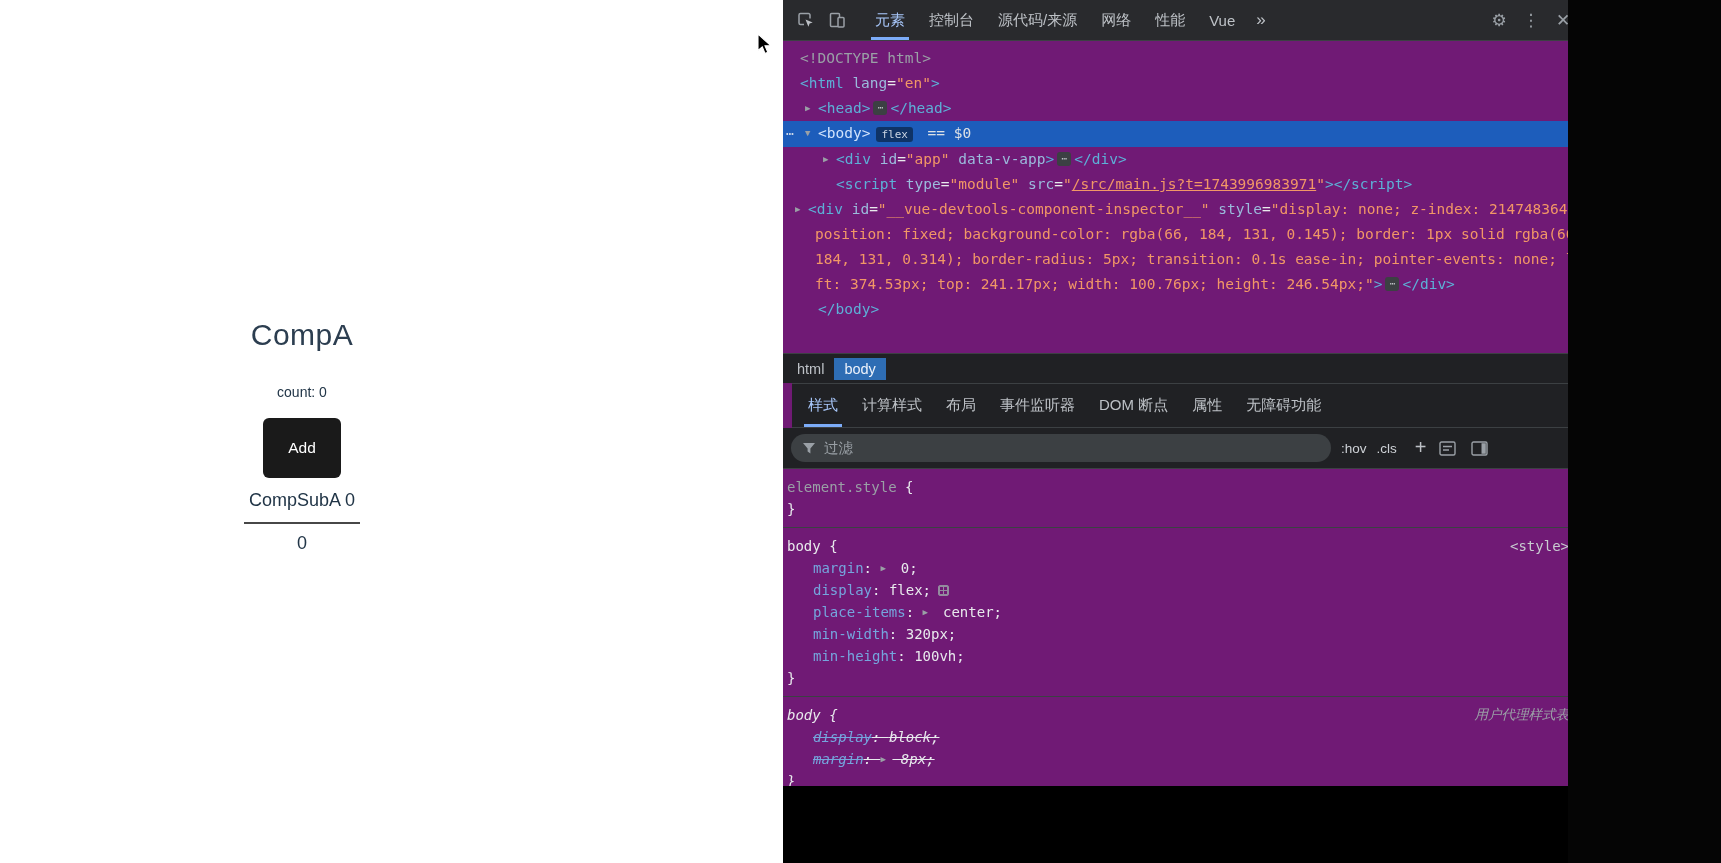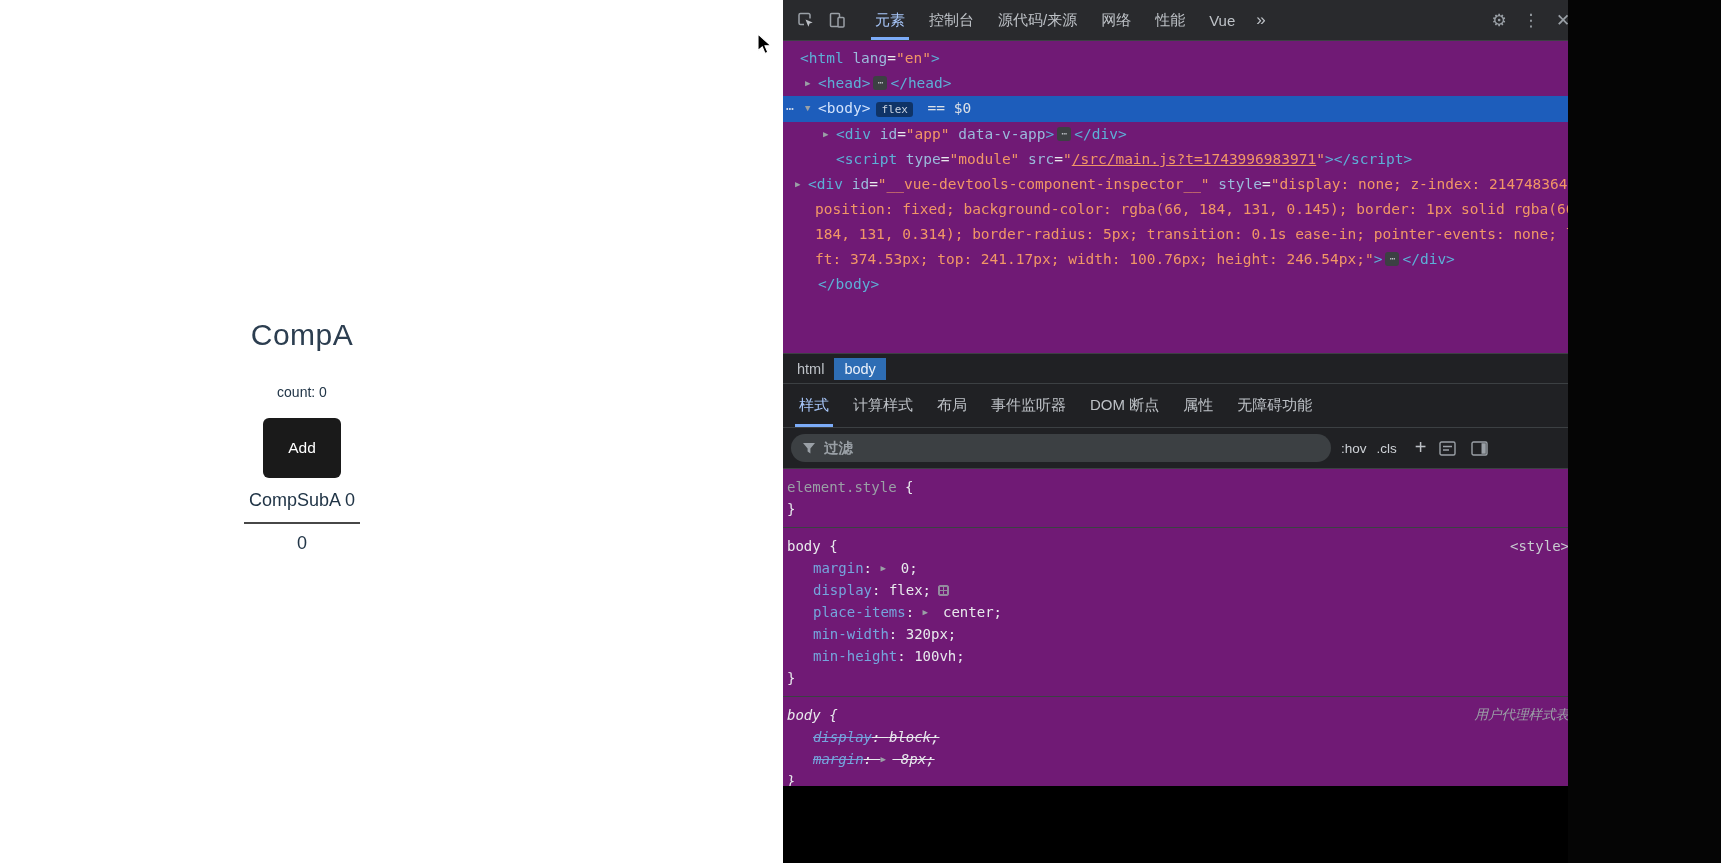--- a/index.html
+++ b/index.html
@@ -60,30 +60,30 @@
   .tk-gutter { position:absolute; left:3px; top:0; color:#cdd9ea; font-size:13px; }
 
   
   .dt-crumbs { height:30px; flex:0 0 30px; display:flex; align-items:center; border-top:1px solid #3c4043;
                background:#202124; font-size:14.5px; padding-left:4px; }
   .crumb { padding:3px 10px; color:#bdc1c6; }
   .crumb.selected { background:#2e6db4; color:#eef3fb; }
 
   
   .dt-subtabs { height:45px; flex:0 0 45px; display:flex; align-items:stretch; border-top:1px solid #3c4043;
-                border-bottom:1px solid #3c4043; background:#202124; padding-left:4px; }
+                border-bottom:1px solid #3c4043; background:#202124; padding-left:4px;margin-left:9px; }
   .subtab { padding:0 12px; font-size:15px; color:#bdc1c6; display:flex; align-items:center; position:relative; white-space:nowrap; }
   .subtab.active { color:#a8c7fa; }
   .subtab.active::after { content:""; position:absolute; left:8px; right:8px; bottom:0; height:3px; background:#7cacf8; }
 
   
   .dt-filter { height:41px; flex:0 0 41px; display:flex; align-items:center; background:#202124;
                border-bottom:1px solid #3c4043; padding:0 8px; gap:10px; }
   .filter-box { flex:0 0 540px; height:28px; background:#3c4043; border-radius:14px; display:flex;
-                align-items:center; padding:0 11px; gap:8px; color:#9aa0a6;font-weight:bold; }
+                align-items:center; padding:0 11px; gap:8px; color:#9aa0a6; }
   .filter-box .ph { font-size:14.5px; }
   .fbtn { color:#cdd1d6; font-size:13.5px; }
   .fbtn.plus { font-size:20px; color:#bdc1c6; margin-left:8px; margin-top:-2px; }
   .ficon { width:22px; height:20px; display:flex; align-items:center; justify-content:center; }
   .ficon:first-of-type { margin-left:6px; }
 
   
   .dt-styles { flex:1; overflow:hidden; position:relative; font-family:"DejaVu Sans Mono", monospace;
                font-size:14px; line-height:22px; color:#e8eaed; }
   .style-block { padding:7px 0; border-bottom:1px solid #3c4043; overflow:hidden; }
@@ -149,20 +149,21 @@
         <div class="dt-tab">性能</div>
         <div class="dt-tab">Vue</div>
         <div class="dt-tab more">»</div>
       </div>
       <div class="tbtn">⚙</div>
       <div class="tbtn">⋮</div>
       <div class="tbtn">✕</div>
     </div>
 
     <div class="dt-elements">
+        <div class="code-line ind-0"><span class="tk-gray">&lt;!DOCTYPE html&gt;</span></div>
         <div class="code-line ind-0"><span class="tk-tag">&lt;html </span><span class="tk-attr">lang</span><span class="tk-plain">=</span><span class="tk-val">"en"</span><span class="tk-tag">&gt;</span></div>
         <div class="code-line ind-1"><span class="tk-arrow">▶</span><span class="tk-tag">&lt;head&gt;</span><span class="tk-ellipsis">⋯</span><span class="tk-tag">&lt;/head&gt;</span></div>
         <div class="code-line ind-1 selected"><span class="tk-gutter">⋯</span><span class="tk-arrow">▼</span><span class="tk-tag">&lt;body&gt;</span><span class="tk-badge">flex</span><span class="tk-eq"> == </span><span class="tk-eq">$0</span></div>
         <div class="code-line ind-2"><span class="tk-arrow">▶</span><span class="tk-tag">&lt;div </span><span class="tk-attr">id</span><span class="tk-plain">=</span><span class="tk-val">"app"</span><span class="tk-plain"> </span><span class="tk-attr">data-v-app</span><span class="tk-tag">&gt;</span><span class="tk-ellipsis">⋯</span><span class="tk-tag">&lt;/div&gt;</span></div>
         <div class="code-line ind-2"><span class="tk-tag">&lt;script </span><span class="tk-attr">type</span><span class="tk-plain">=</span><span class="tk-val">"module"</span><span class="tk-plain"> </span><span class="tk-attr">src</span><span class="tk-plain">=</span><span class="tk-val">"</span><span class="tk-val tk-link">/src/main.js?t=1743996983971</span><span class="tk-val">"</span><span class="tk-tag">&gt;&lt;/script&gt;</span></div>
         <div class="code-line ind-2 wrap"><span class="tk-arrow">▶</span><span class="tk-tag">&lt;div </span><span class="tk-attr">id</span><span class="tk-plain">=</span><span class="tk-val">"__vue-devtools-component-inspector__"</span><span class="tk-plain"> </span><span class="tk-attr">style</span><span class="tk-plain">=</span><span class="tk-val">"display: none; z-index: 2147483640; position: fixed; background-color: rgba(66, 184, 131, 0.145); border: 1px solid rgba(66, 184, 131, 0.314); border-radius: 5px; transition: 0.1s ease-in; pointer-events: none; left: 374.53px; top: 241.17px; width: 100.76px; height: 246.54px;"</span><span class="tk-tag">&gt;</span><span class="tk-ellipsis">⋯</span><span class="tk-tag">&lt;/div&gt;</span></div>
         <div class="code-line ind-1"><span class="tk-tag">&lt;/body&gt;</span></div>
       </div>
 
     <div class="dt-crumbs">

